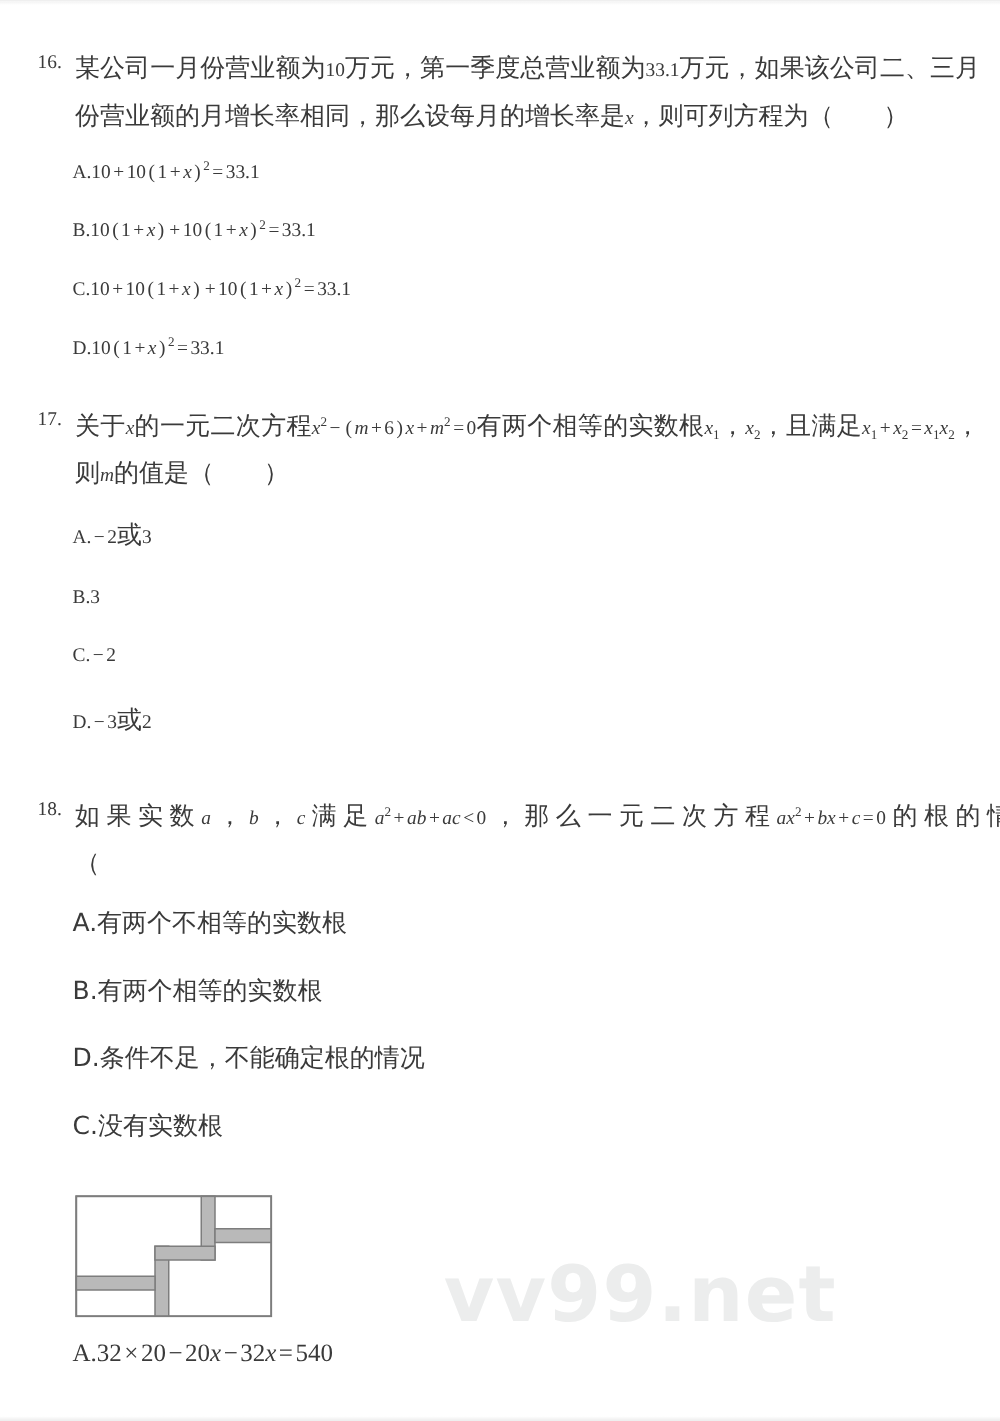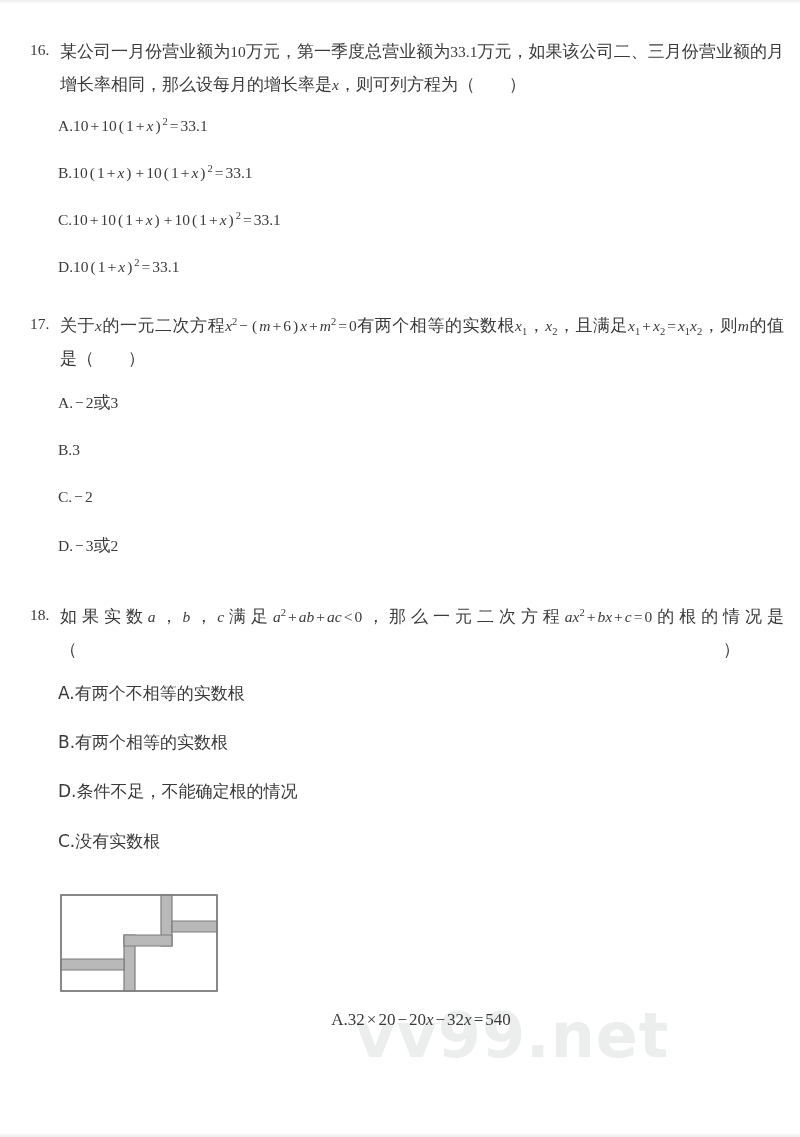--- a/index.html
+++ b/index.html
@@ -109,36 +109,35 @@
     line-height: 0;
   }
   sub.msub {
     font-size: 0.68em;
     vertical-align: sub;
     font-style: normal;
     line-height: 0;
   }
   .cjk {
     font-family: "DejaVu Sans", "Liberation Sans", sans-serif;
-    font-size: 17px;
+    font-size: 20px;
   }
 
   
   .figure-wrap {
     margin: 14px 0 0 30px;
   }
   .figure-wrap svg { display: block; }
 
   .final-opt {
     margin: 18px 0 0 28px;
-    font-size: 17px;
+    font-size: 20px;
     white-space: nowrap;
     position: relative;
     z-index: 3;
-    text-align: center;
   }
 </style>
 </head>
 <body>
 
 <div class="page">
   <div class="page-edge-top"></div>
   <div class="page-edge-bottom"></div>
 
   <div class="watermark">vv99.net</div>

